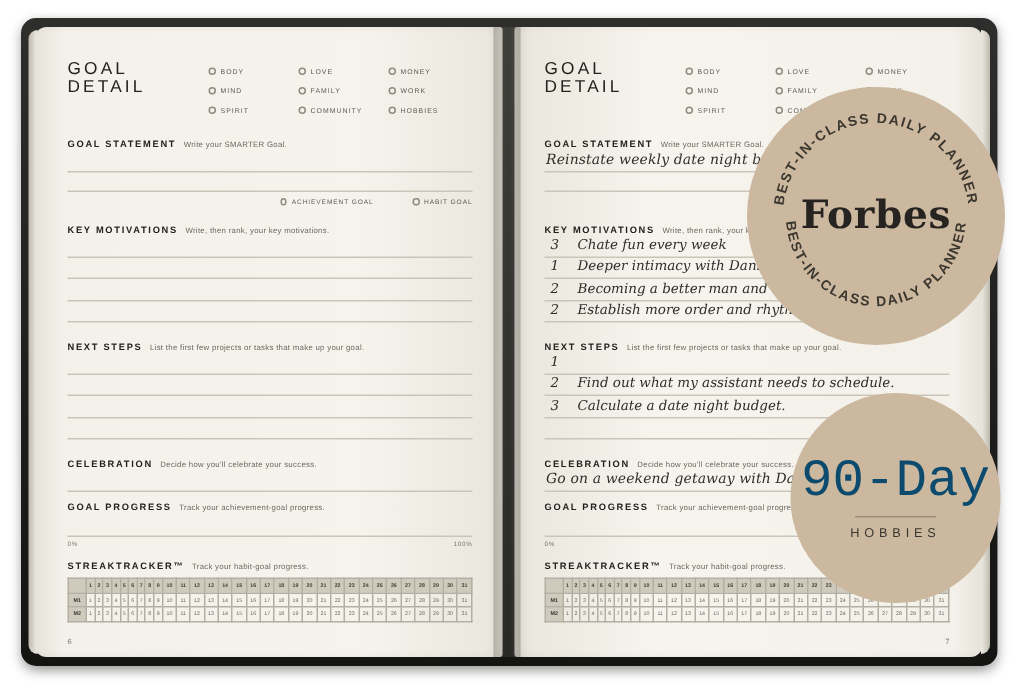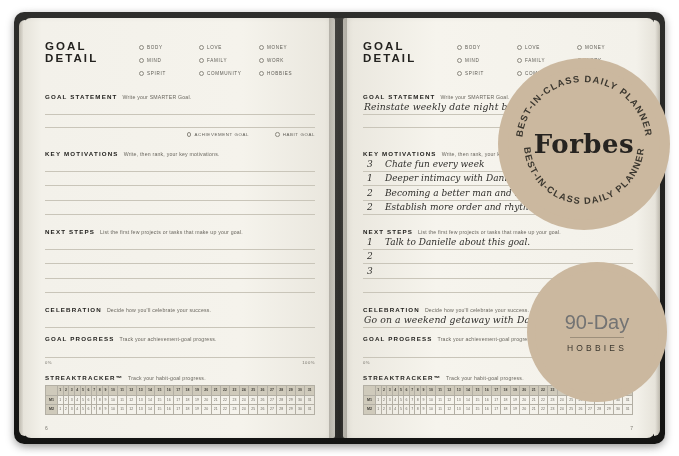--- a/index.html
+++ b/index.html
@@ -70,21 +70,21 @@
   }
   .page-edge-l { left: 5px; background: linear-gradient(90deg,#bdb9ae,#efece4); border-radius: 6px 0 0 6px;}
   .page-edge-r { left: 640px; background: linear-gradient(270deg,#bdb9ae,#efece4); border-radius: 0 6px 6px 0;}
 
   
   .pg-inner { position: absolute; inset: 0; padding: 22px 20px 14px 22px; color: #2b2a27; }
   .page.right .pg-inner { padding-left: 20px; padding-right: 22px; }
 
   .pg-head { display: flex; align-items: flex-start; justify-content: space-between; }
   .pg-title {
-    font-size: 11.5px; letter-spacing: 2.1px; font-weight: 700;
+    font-size: 11.5px; letter-spacing: 2.1px; font-weight: 400;
     color: #23221f; font-family: "Liberation Sans", sans-serif;
   }
   .cat-grid { display: grid; grid-template-columns: repeat(3, 56px); grid-auto-rows: 13px; column-gap: 4px; margin-top: 1px;}
   .cat { display: flex; align-items: center; gap: 3px; font-size: 4.6px; letter-spacing: .7px; color: #5d5b54; text-transform: uppercase; }
   .cat .ring { width: 5px; height: 5px; border: .7px solid #8d8a81; border-radius: 50%; display:inline-block; }
 
   .sec { margin-top: 13px; }
   .sec-hd { display: flex; align-items: baseline; gap: 5px; }
   .sec-title { font-size: 6.2px; letter-spacing: 1.15px; font-weight: 700; color: #23221f; }
   .sec-sub { font-size: 5.2px; color: #6a675f; letter-spacing: .2px; }
@@ -163,21 +163,21 @@
   .forbes-word {
     font-family: "DejaVu Serif", serif; font-weight: 700; font-size: 26px;
     letter-spacing: .5px; color: #262320;
   }
   .arc-top, .arc-bot {
     position: absolute; left: 0; width: 100%; height: 100%;
     pointer-events: none;
   }
   .arc-text { font-family: "Liberation Sans", sans-serif; font-size: 9.3px; letter-spacing: 1.2px; fill: #3b372f; font-weight: 600;}
   .nine-word {
-    font-family: Liberation Sans, sans-serif; font-size: 20px; color: #737373; line-height: 1;
+    font-family: Liberation Mono, monospace; font-size: 35px; color: #0c4a6e; line-height: 1;
   }
   .planner-word {
     font-family: "Liberation Sans", sans-serif; font-size: 8.5px; letter-spacing: 3.2px;
     color: #3b372f; margin-top: 5px;
   }
   .seal-divider { width: 54px; height: 1px; background: #6f6657; margin: 5px 0 0; opacity: .5;}
 </style>
 </head>
 <body>
 
@@ -536,27 +536,28 @@
         </div>
 
         <div class="sec">
           <div class="sec-hd">
             <span class="sec-title">NEXT STEPS</span>
             <span class="sec-sub">List the first few projects or tasks that make up your goal.</span>
           </div>
           <div class="ranked">
             <div class="row">
                 <span class="num">1</span>
-                <span class="txt">Talk to Danielle about this goal.</span>
               </div>
             <div class="row">
                 <span class="num">2</span>
+                <span class="txt">Find out what my assistant needs to schedule.</span>
               </div>
             <div class="row">
                 <span class="num">3</span>
+                <span class="txt">Calculate a date night budget.</span>
               </div>
             <div class="row">
                 <span class="num"></span>
                 <span class="txt"></span>
               </div>
           </div>
         </div>
 
         <div class="sec">
           <div class="sec-hd">

